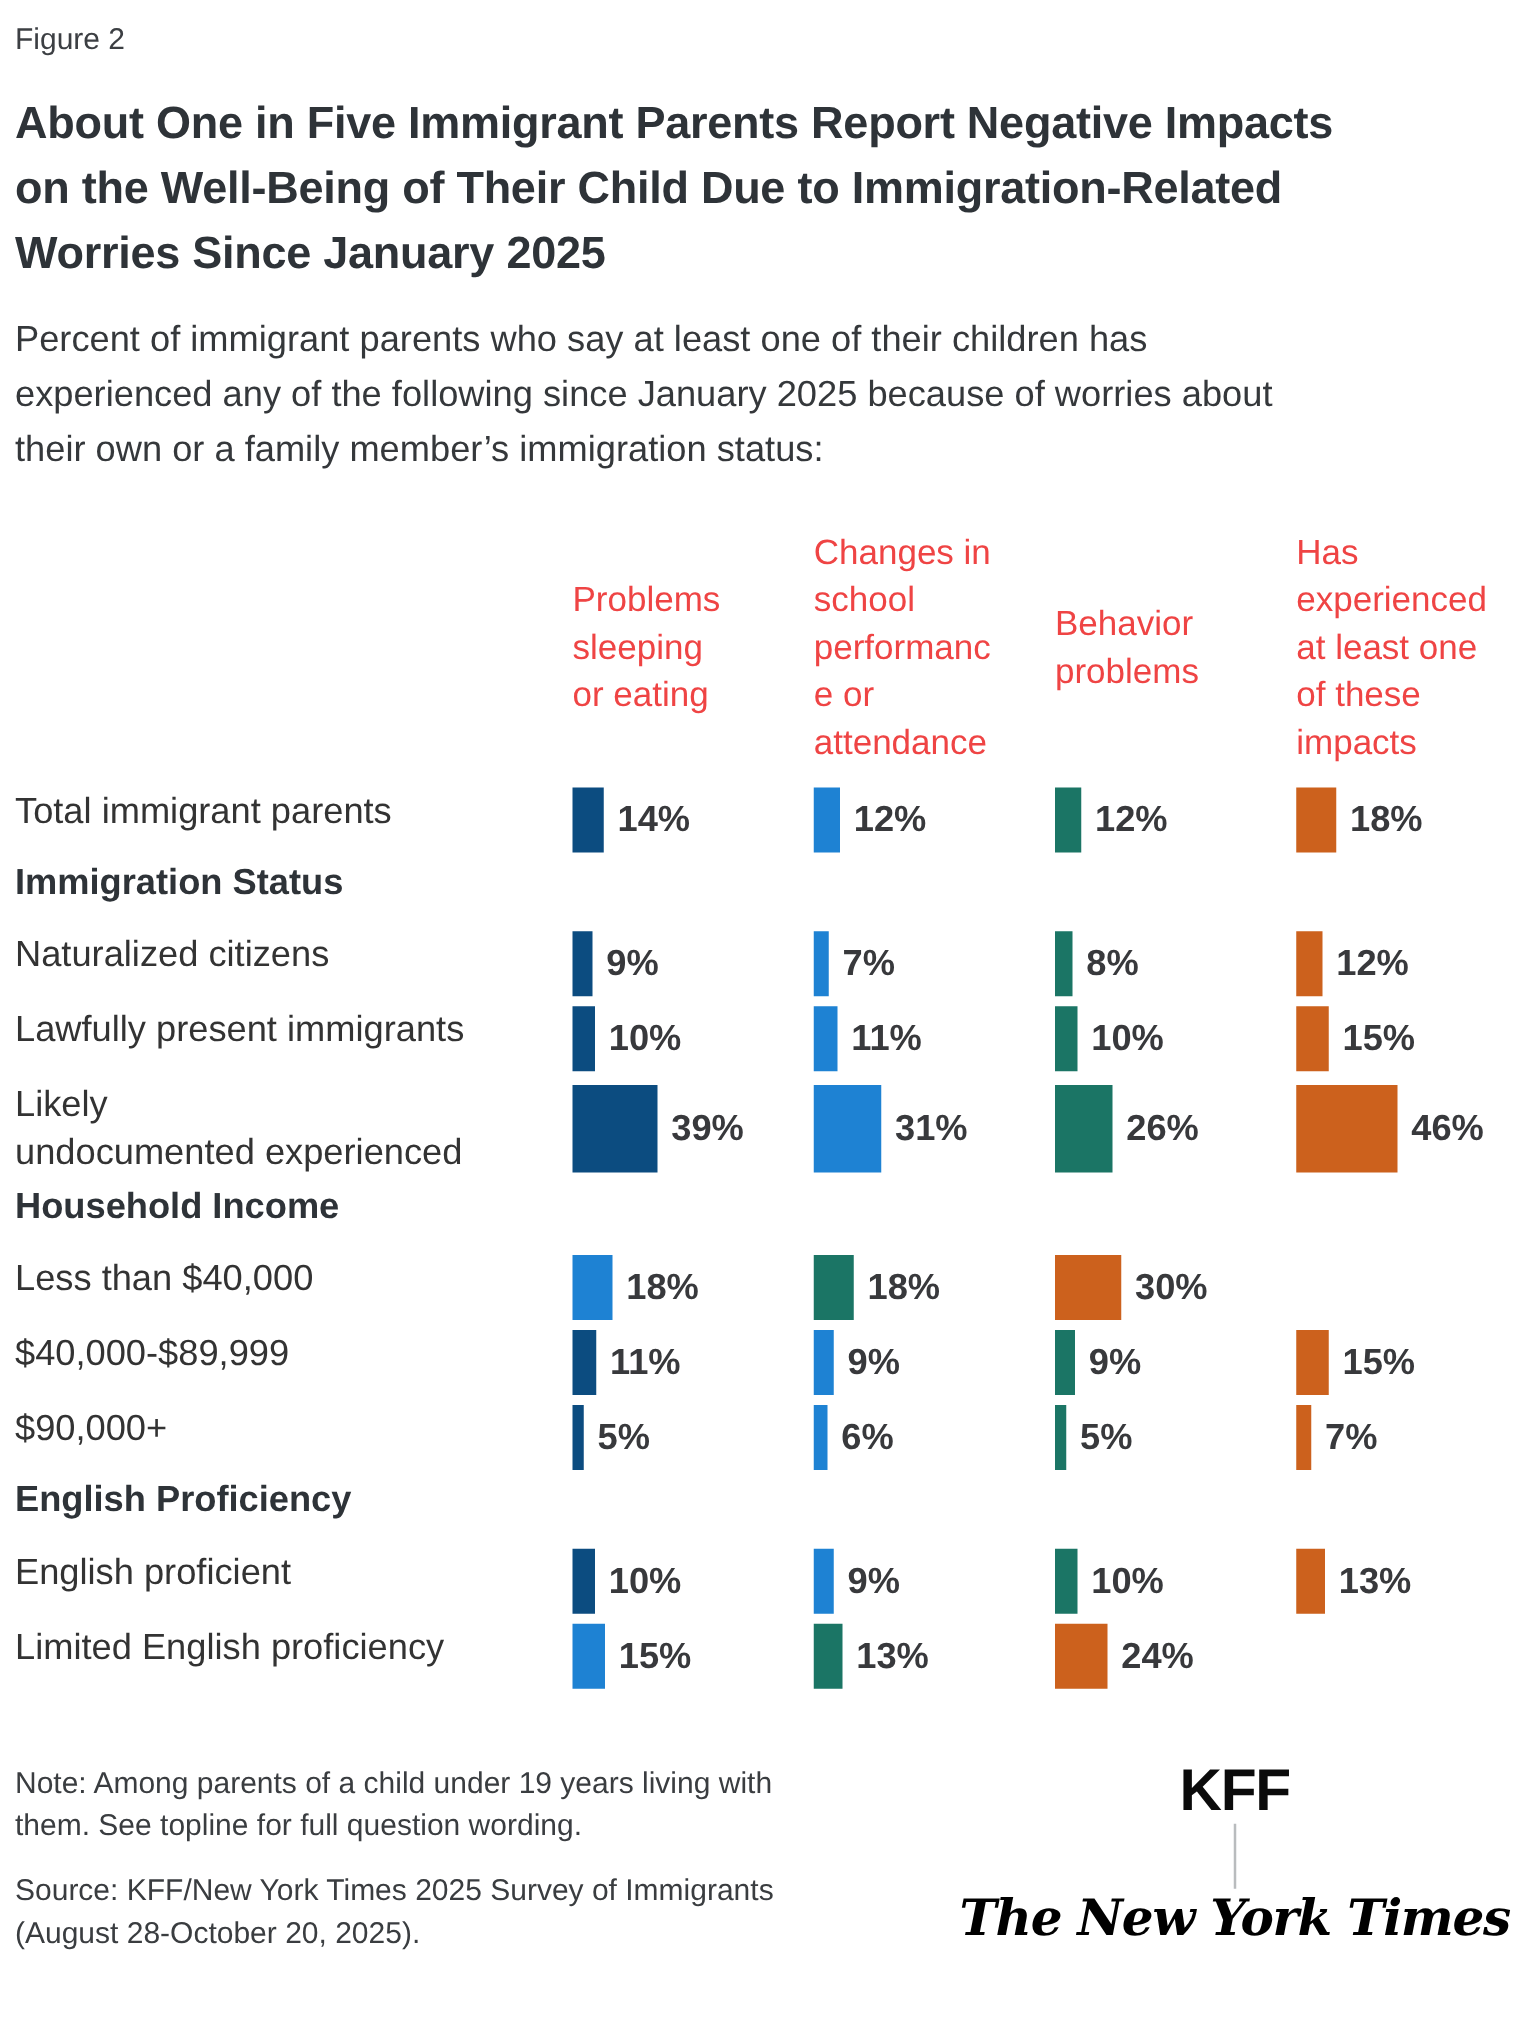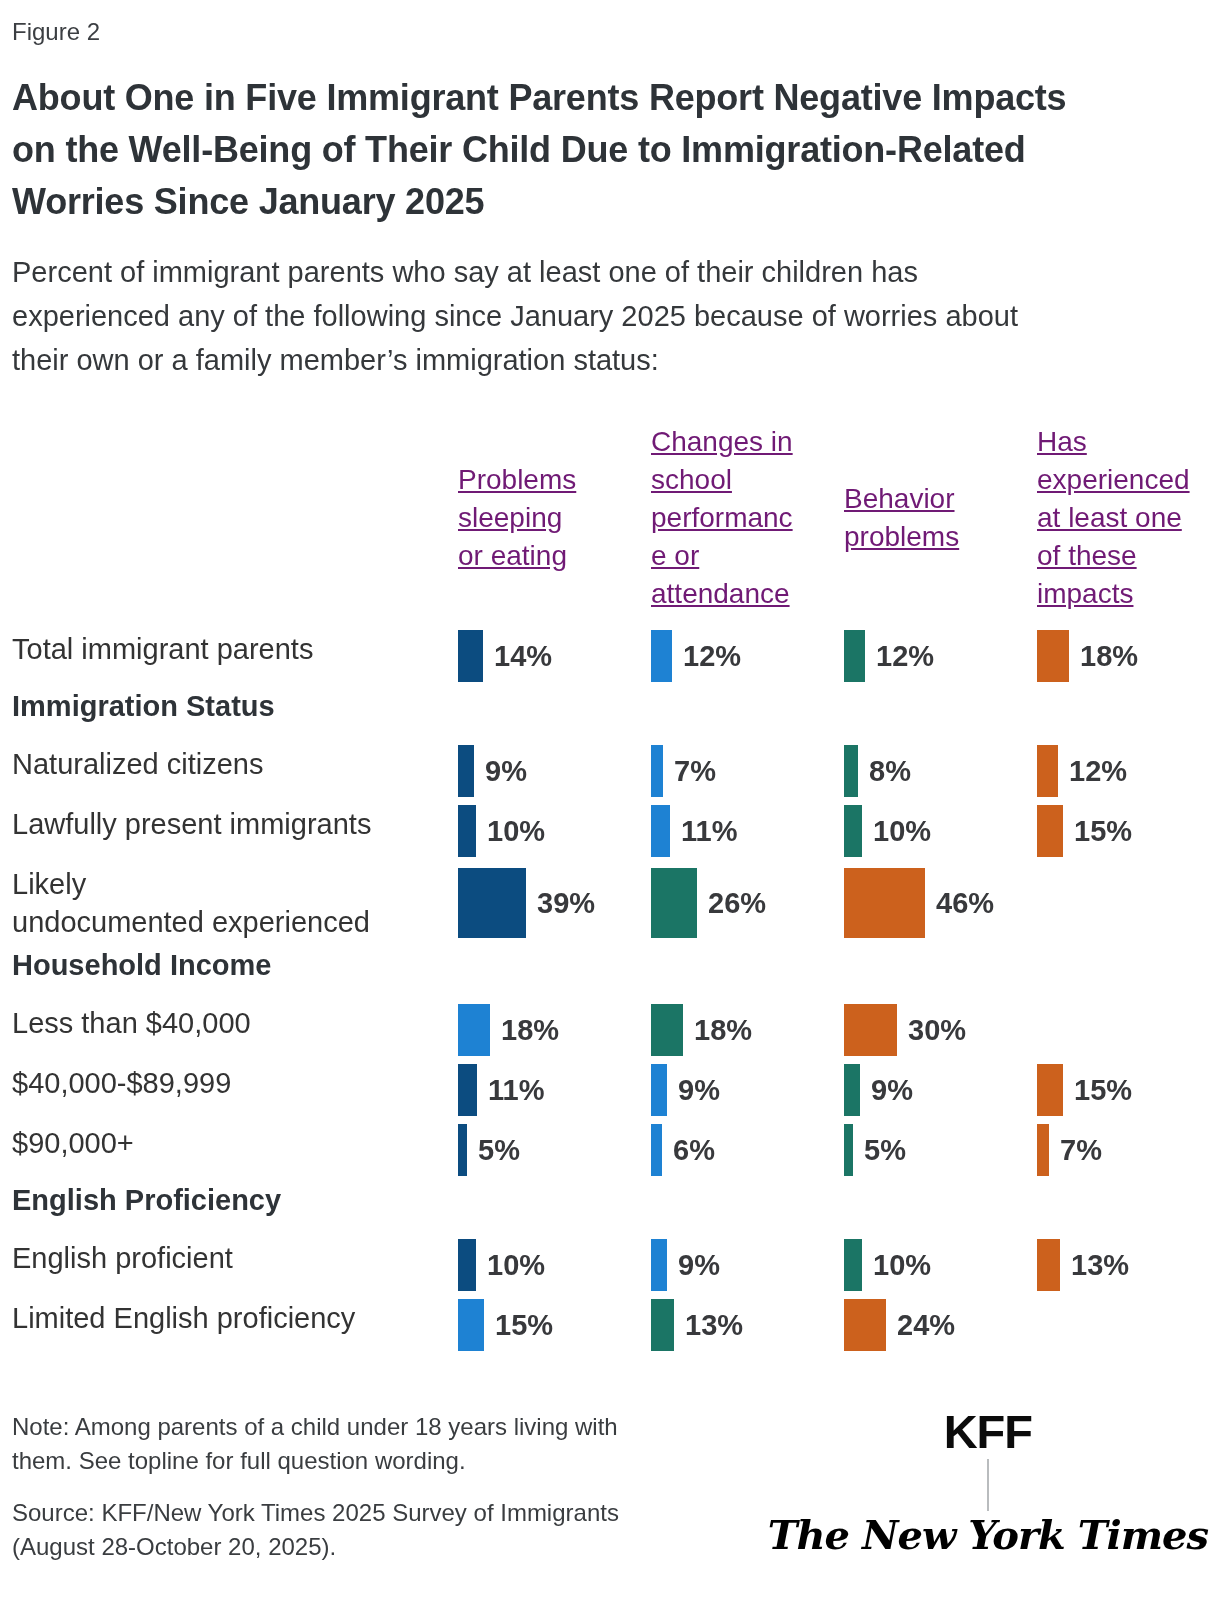--- a/index.html
+++ b/index.html
@@ -17,21 +17,21 @@
   .subtitle{
     font-size:29px;color:#35383b;line-height:44px;white-space:pre-line;
     margin:0 0 38px 0;
   }
   
   .chart{width:1196px;}
   .chart-header{display:flex;align-items:center;min-height:196px;margin-bottom:14px;}
   .spacer{width:446px;flex:none;}
   .hcell{width:193px;flex:none;}
   .col-header{
-    font-size:28px;line-height:38px;color:#701a75;white-space:pre-line;text-decoration:underline;
+    font-size:28px;line-height:38px;color:#ef4444;white-space:pre-line;
   }
   .row{display:flex;margin-bottom:8px;}
   .row-label{
     width:446px;flex:none;font-size:29px;color:#333;line-height:38px;
     white-space:pre-line;padding-right:8px;box-sizing:border-box;
   }
   .cell{width:193px;flex:none;display:flex;align-items:center;}
   .bar{height:52px;flex:none;}
   .row.tall .bar{height:70px;}
   .row.tall{margin-top:6px;}
@@ -152,20 +152,24 @@
           </div>
         </div>
         <div class="row tall">
           <div class="row-label">Likely
 undocumented experienced</div>
           <div class="cell">
             <div class="bar" style="width: 68px; background: rgb(12, 76, 128);"></div>
             <div class="val">39%</div>
           </div>
           <div class="cell">
+            <div class="bar" style="width: 54px; background: rgb(30, 130, 211);"></div>
+            <div class="val">31%</div>
+          </div>
+          <div class="cell">
             <div class="bar" style="width: 46px; background: rgb(27, 117, 101);"></div>
             <div class="val">26%</div>
           </div>
           <div class="cell">
             <div class="bar" style="width: 81px; background: rgb(204, 97, 29);"></div>
             <div class="val">46%</div>
           </div>
         </div>
         <div class="section-row">
           <div class="section-label">Household Income</div>
@@ -259,21 +263,21 @@
             <div class="bar" style="width: 42px; background: rgb(204, 97, 29);"></div>
             <div class="val">24%</div>
           </div>
         </div>
       </div>
   </div>
 </div>
 
 <div class="footer">
   <div class="foot-text">
-    <div class="note">Note: Among parents of a child under 18 years living with
+    <div class="note">Note: Among parents of a child under 19 years living with
 them. See topline for full question wording.</div>
     <div class="source">Source: KFF/New York Times 2025 Survey of Immigrants
 (August 28-October 20, 2025).</div>
   </div>
   <div class="logos">
     <span class="kff-logo">KFF</span>
     <span class="logo-divider"></span>
     <span class="nyt-logo">The New York Times</span>
   </div>
 </div>

